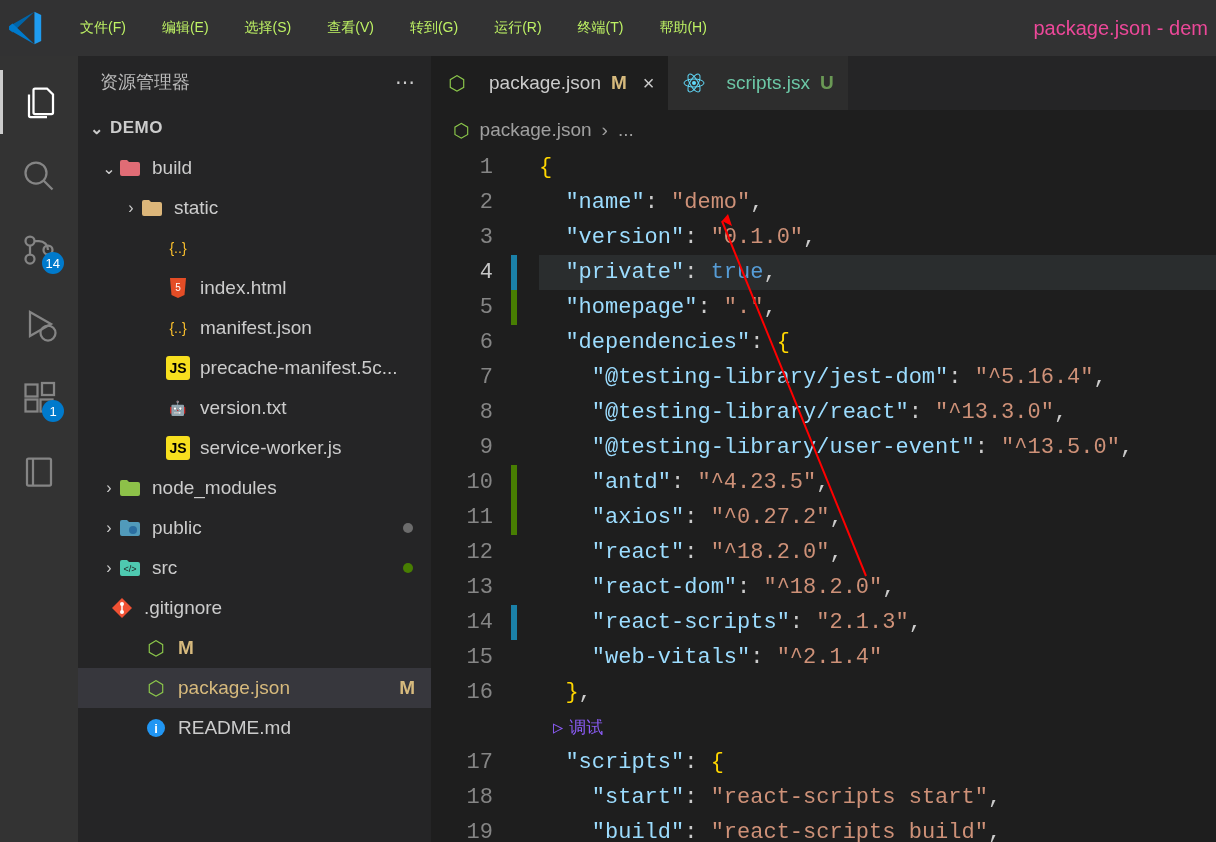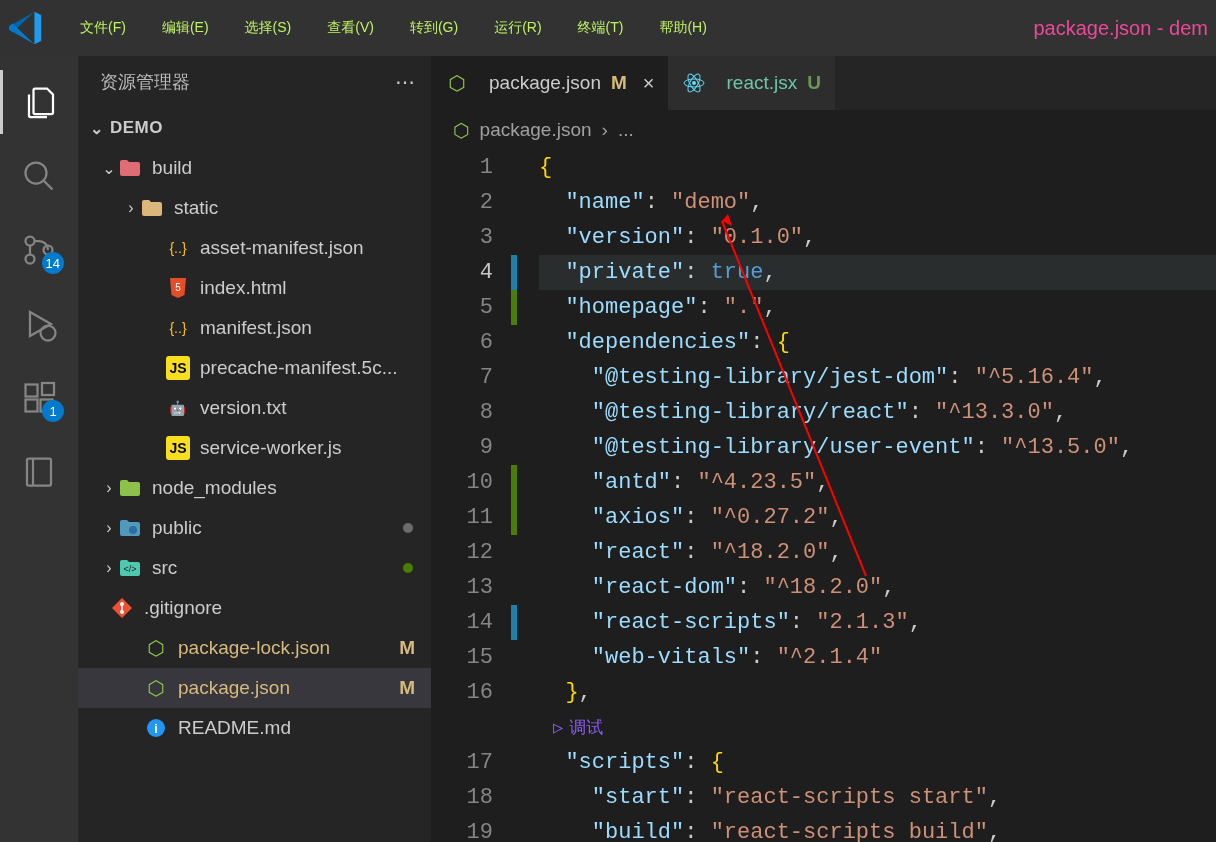--- a/index.html
+++ b/index.html
@@ -329,21 +329,20 @@
           <span class="chev">›</span>
           <span class="file-icon">
             <svg width="22" height="18" viewBox="0 0 22 18">
               <path fill="#dcb67a" d="M1 3a2 2 0 0 1 2-2h5l2 2h9a2 2 0 0 1 2 2v10a2 2 0 0 1-2 2H3a2 2 0 0 1-2-2z"></path>
             </svg>
           </span>
           <span class="label">static</span>
         </div>
         <div class="tree-item" style="padding-left: 88px;">
           <span class="file-icon" style="color: rgb(251, 192, 45);">{..}</span>
-          <span class="label">asset-manifest.json</span>
         </div>
         <div class="tree-item" style="padding-left: 88px;">
           <span class="file-icon">
             <svg width="20" height="20" viewBox="0 0 20 20">
               <path fill="#e44d26" d="M2 0h16l-1.5 17L10 20l-6.5-3z"></path>
               <text x="10" y="13" font-size="10" fill="#fff" text-anchor="middle">5</text>
             </svg>
           </span>
           <span class="label">index.html</span>
         </div>
@@ -400,21 +399,20 @@
               <path fill="#f05133" d="M10 0l10 10-10 10L0 10z"></path>
               <circle cx="10" cy="6" r="2" fill="#fff"></circle>
               <circle cx="10" cy="14" r="2" fill="#fff"></circle>
               <line x1="10" y1="6" x2="10" y2="14" stroke="#fff" stroke-width="1.5"></line>
             </svg>
           </span>
           <span class="label">.gitignore</span>
         </div>
         <div class="tree-item" style="padding-left: 66px;">
           <span class="file-icon" style="color: rgb(140, 200, 75); font-size: 20px;">⬡</span>
-          <span class="label modified">package-lock.json</span>
           <span class="badge-m">M</span>
         </div>
         <div class="tree-item selected" style="padding-left: 66px;">
           <span class="file-icon" style="color: rgb(140, 200, 75); font-size: 20px;">⬡</span>
           <span class="label modified">package.json</span>
           <span class="badge-m">M</span>
         </div>
         <div class="tree-item" style="padding-left: 66px;">
           <span class="file-icon">
             <svg width="20" height="20" viewBox="0 0 20 20">
@@ -437,21 +435,21 @@
         </div>
         <div class="tab">
           <span class="file-icon">
             <svg width="22" height="22" viewBox="0 0 22 22">
               <circle cx="11" cy="11" r="2" fill="#61dafb"></circle>
               <ellipse cx="11" cy="11" rx="10" ry="4" fill="none" stroke="#61dafb" stroke-width="1"></ellipse>
               <ellipse cx="11" cy="11" rx="10" ry="4" fill="none" stroke="#61dafb" stroke-width="1" transform="rotate(60 11 11)"></ellipse>
               <ellipse cx="11" cy="11" rx="10" ry="4" fill="none" stroke="#61dafb" stroke-width="1" transform="rotate(-60 11 11)"></ellipse>
             </svg>
           </span>
-          <span style="color: rgb(108, 199, 166);">react.jsx</span>
+          <span style="color: rgb(108, 199, 166);">scripts.jsx</span>
           <span class="tab-u">U</span>
         </div>
       </div>
     <div class="breadcrumbs">
       <span style="color:#8cc84b">⬡</span>
       <span>package.json</span>
       <span>›</span>
       <span>...</span>
     </div>
     <div class="code-area">

